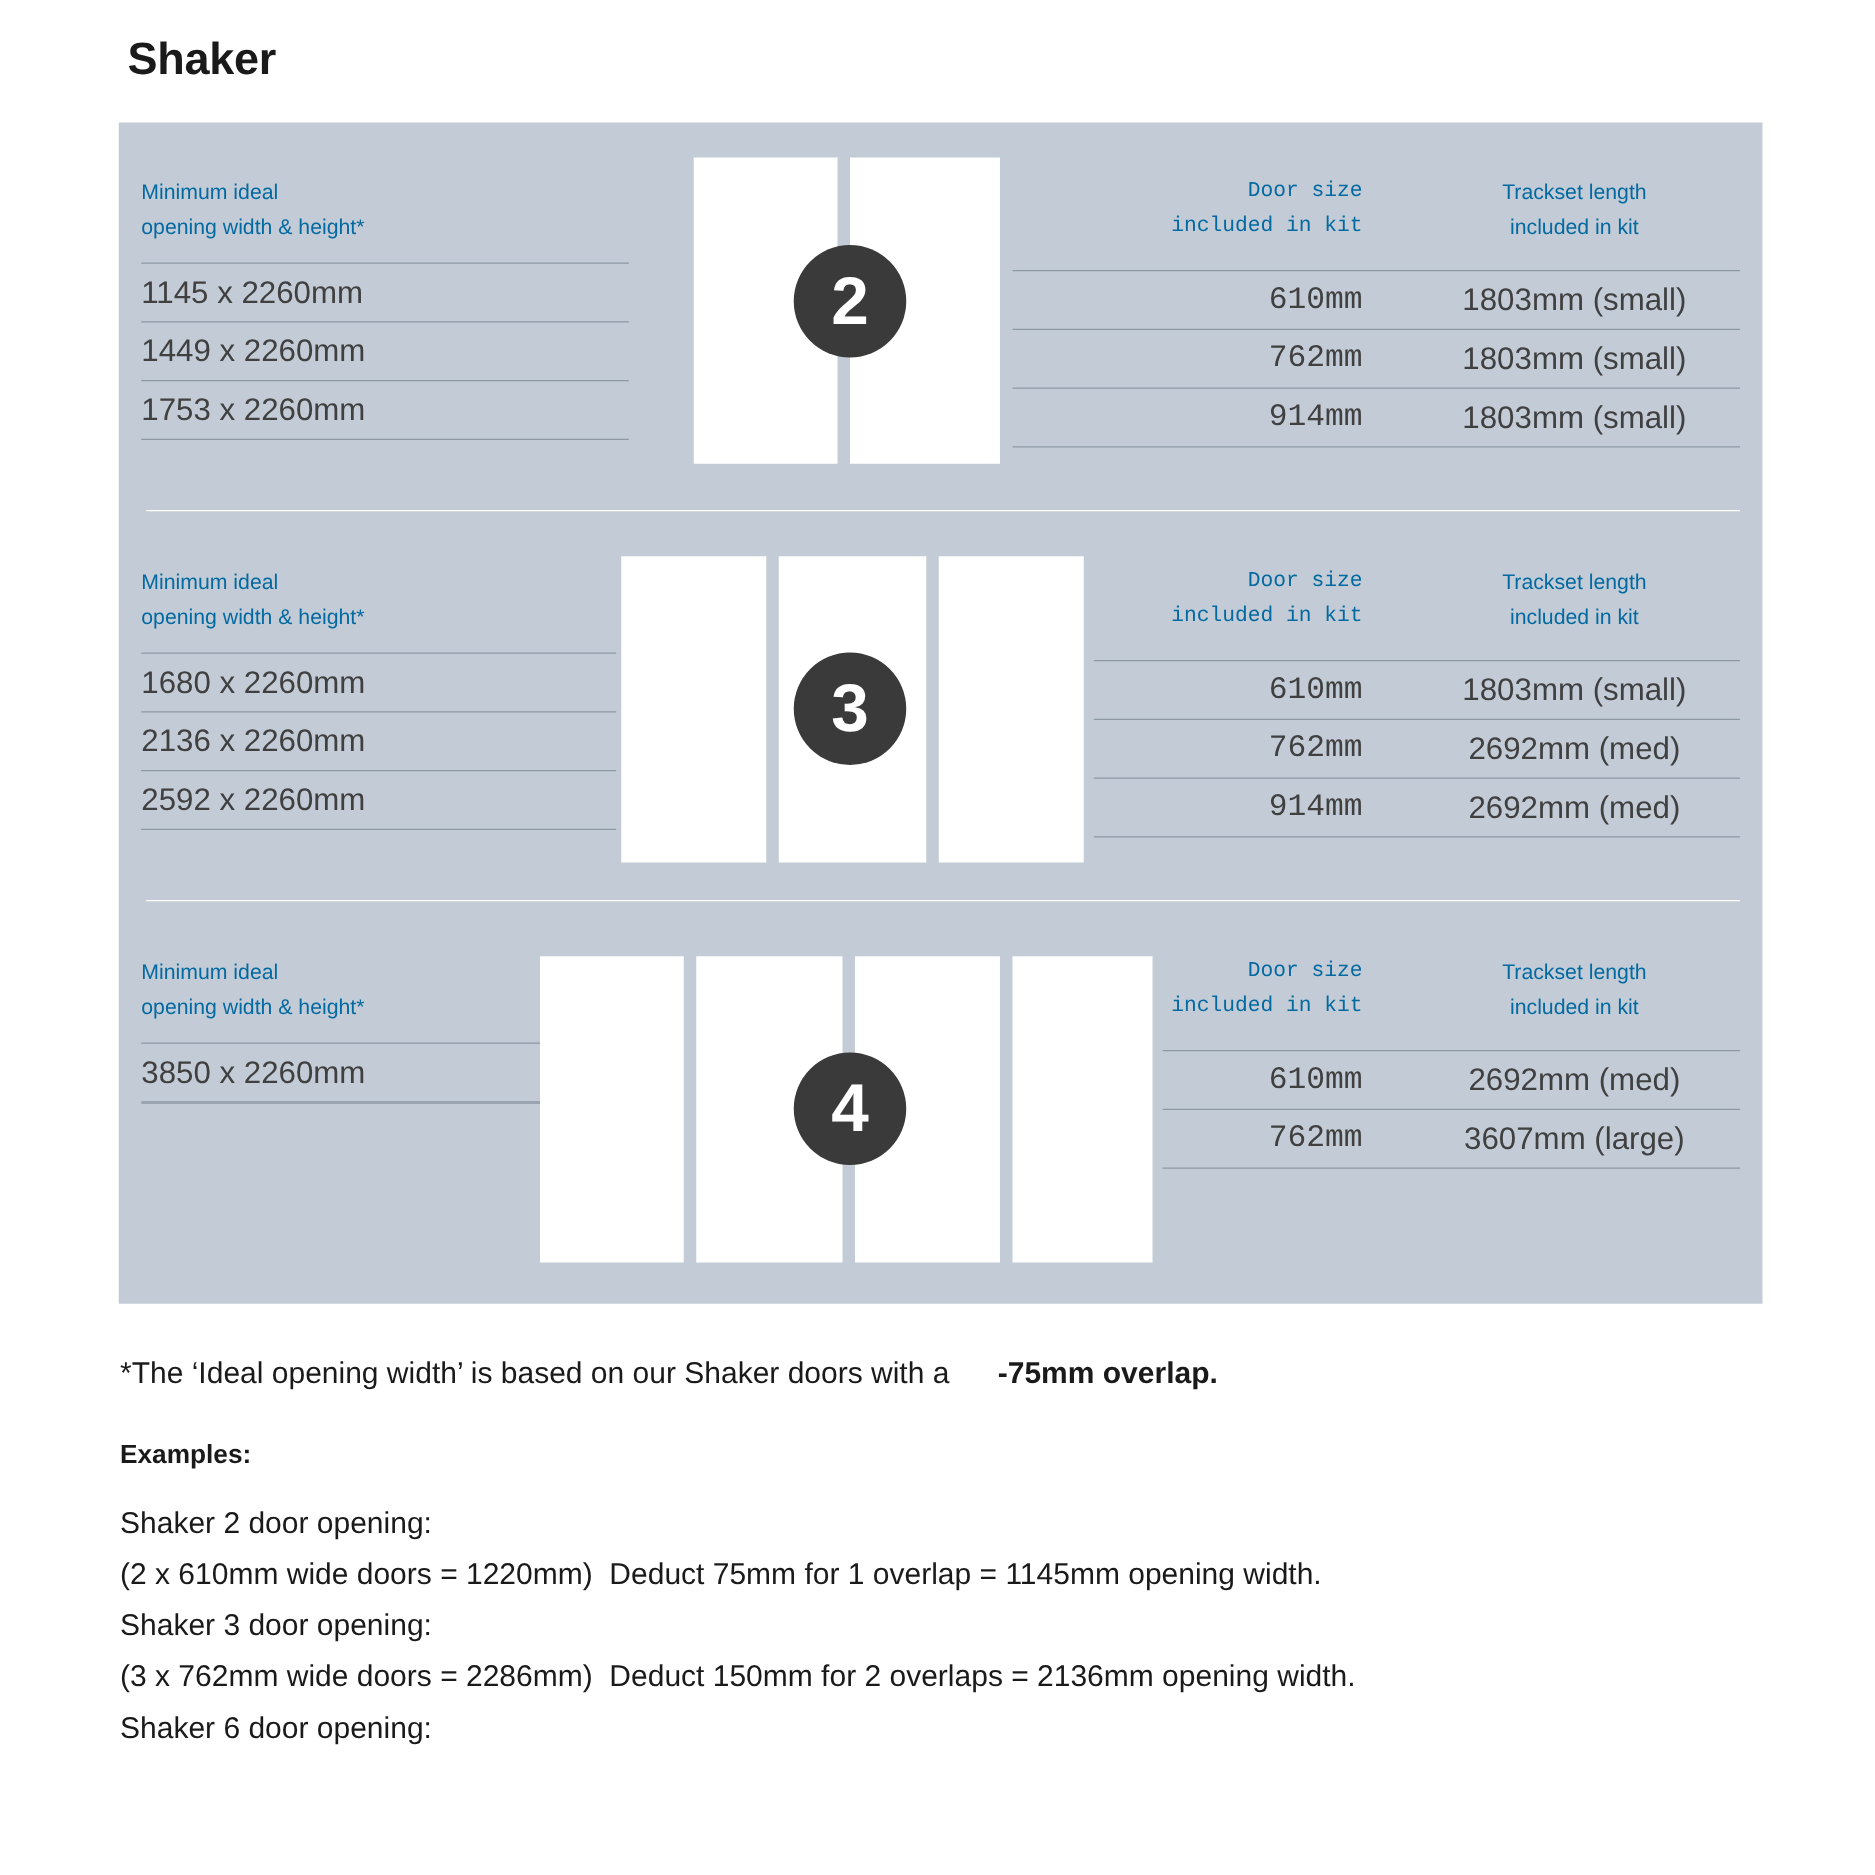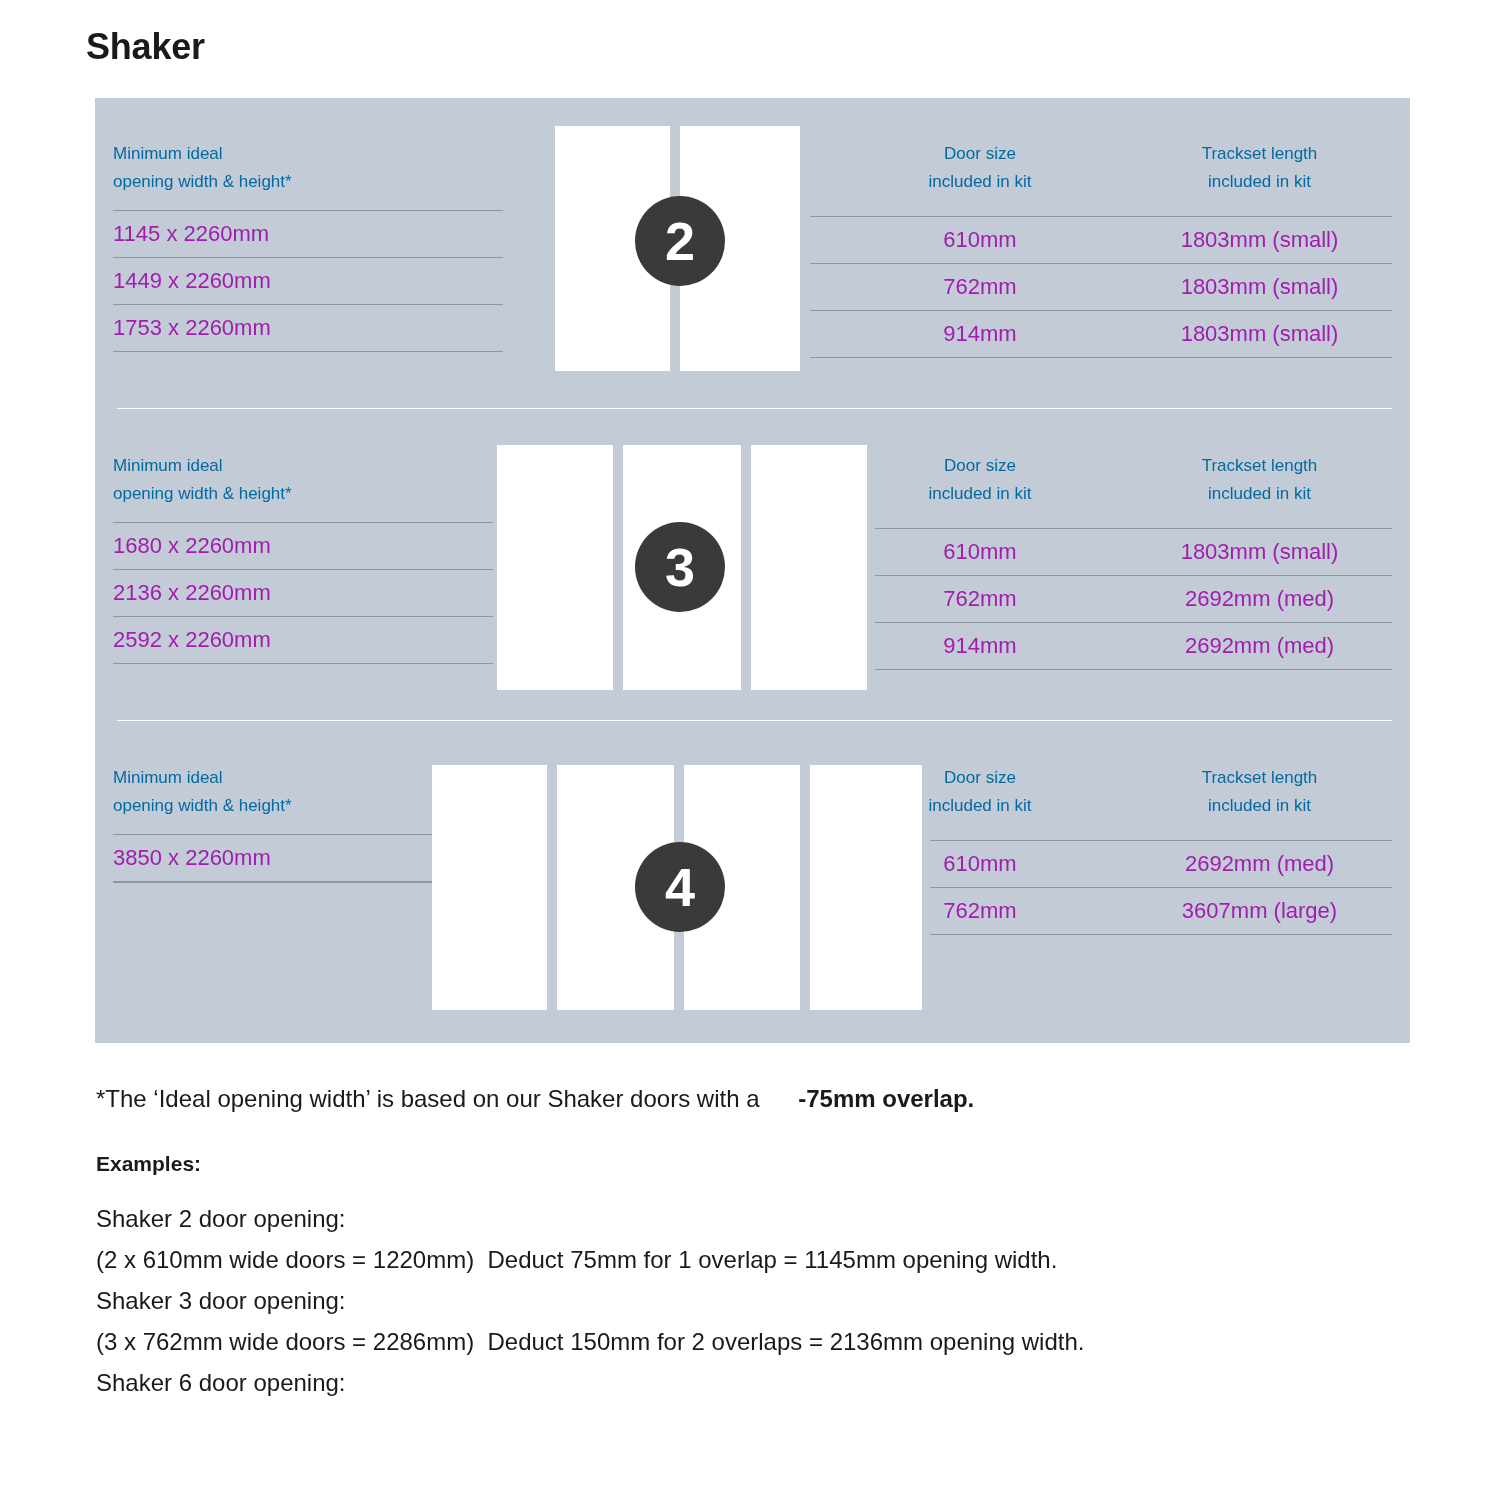--- a/index.html
+++ b/index.html
@@ -15,21 +15,21 @@
     -webkit-font-smoothing: antialiased;
   }
   .page {
     position: relative;
     width: 1500px;
     height: 1500px;
     box-sizing: border-box;
   }
   .title {
     position: absolute;
-    left: 86px;
+    left: 102px;
     top: 26px;
     font-size: 36px;
     font-weight: bold;
     letter-spacing: -0.2px;
   }
   .panel {
     position: absolute;
     left: 95px;
     top: 98px;
     width: 1315px;
@@ -60,28 +60,29 @@
     line-height: 28px;
     font-weight: normal;
     color: #0369a1;
   }
   .rule {
     height: 1px;
     background: #8d98a5;
     margin: 0;
   }
   .row-val {
-    font-size: 22px;
+    font-size: 25px;
     line-height: 46px;
-    color: #a21caf;
+    color: #404040;
   }
   .col-mid {
     position: absolute;
     width: 220px;
-    text-align: center;
+    text-align: right;
+    font-family: Liberation Mono, monospace;
   }
   .col-right {
     position: absolute;
     width: 265px;
     text-align: center;
   }
   .right-group {
     position: absolute;
   }
 

